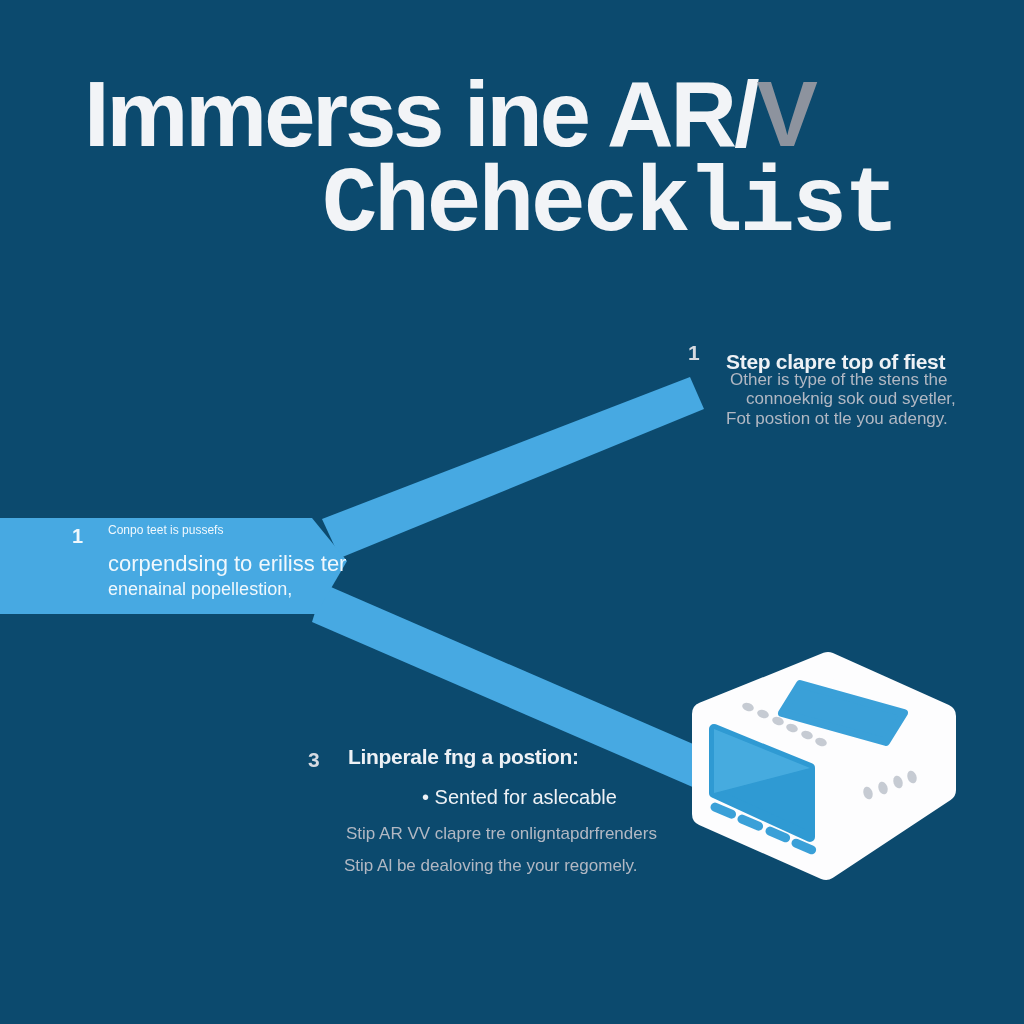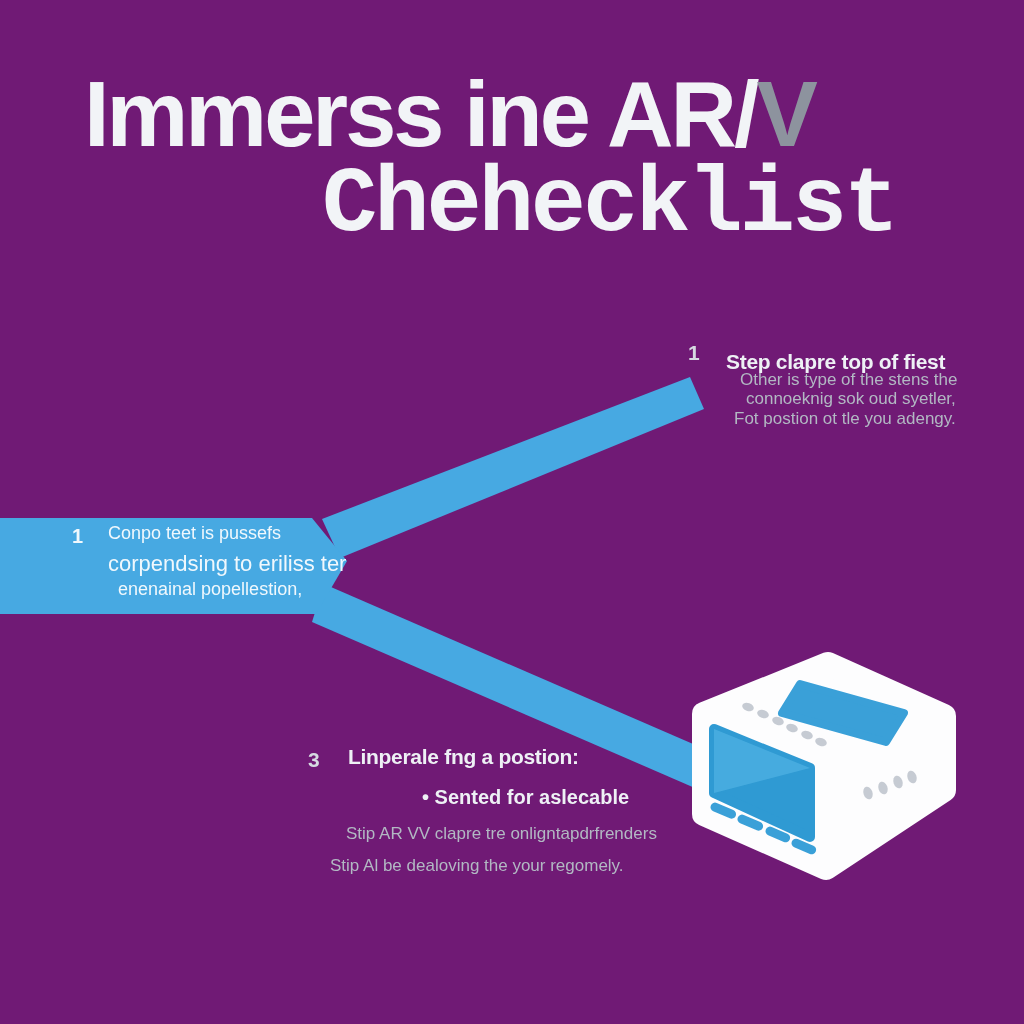--- a/index.html
+++ b/index.html
@@ -1,18 +1,18 @@
 <!DOCTYPE html>
 <html><head>
 <meta charset="utf-8">
 <style>
   html,body{margin:0;padding:0;background:#121726;}
   .canvas{
     position:relative;width:1024px;height:1024px;overflow:hidden;
-    background:#701a75;
+    background:#0c4a6e;
     font-family:"Liberation Sans",sans-serif;
   }
   .art{position:absolute;left:0;top:0;width:1024px;height:1024px;}
 
   
   .title-line1{
     position:absolute;left:84px;top:66px;
     font-size:92px;font-weight:700;letter-spacing:-3px;line-height:96px;
     color:#f2f4f7;white-space:nowrap;
   }
@@ -20,38 +20,38 @@
   .title-line2{
     position:absolute;left:322px;top:158px;
     font-size:92px;font-weight:700;letter-spacing:-3px;line-height:96px;
     color:#f2f4f7;white-space:nowrap;font-family:Liberation Mono, monospace;
   }
 
   
   .step1{position:absolute;left:688px;top:338px;width:320px;}
   .step1 .num{position:absolute;left:0;top:3px;font-size:21px;font-weight:700;color:#d6dae1;}
   .step1 .head{position:absolute;left:38px;top:12px;font-size:21px;font-weight:700;letter-spacing:-0.3px;color:#eef1f5;white-space:nowrap;}
-  .step1 .b1{position:absolute;left:52px;top:32px;font-size:17px;color:#b2b8c3;white-space:nowrap;}
+  .step1 .b1{position:absolute;left:42px;top:32px;font-size:17px;color:#b2b8c3;white-space:nowrap;}
   .step1 .b2{position:absolute;left:38px;top:51px;font-size:17px;color:#b2b8c3;white-space:nowrap;margin-left:20px;}
-  .step1 .b3{position:absolute;left:38px;top:71px;font-size:17px;color:#b2b8c3;white-space:nowrap;margin-left:8px;}
+  .step1 .b3{position:absolute;left:38px;top:71px;font-size:17px;color:#b2b8c3;white-space:nowrap;}
 
   
   .bandtext{position:absolute;left:72px;top:522px;color:#f0f8fd;}
   .bandtext .num{position:absolute;left:0;top:3px;font-size:20px;font-weight:700;}
-  .bandtext .l1{position:absolute;left:36px;top:1px;font-size:18px;white-space:nowrap;}
+  .bandtext .l1{position:absolute;left:36px;top:1px;font-size:12px;white-space:nowrap;}
   .bandtext .l2{position:absolute;left:36px;top:29px;font-size:22px;white-space:nowrap;}
-  .bandtext .l3{position:absolute;left:36px;top:57px;font-size:18px;white-space:nowrap;margin-left:10px;}
+  .bandtext .l3{position:absolute;left:36px;top:57px;font-size:18px;white-space:nowrap;}
 
   
   .step3{position:absolute;left:308px;top:744px;width:420px;}
   .step3 .num{position:absolute;left:0;top:4px;font-size:21px;font-weight:700;color:#d6dae1;}
   .step3 .head{position:absolute;left:40px;top:1px;font-size:21px;font-weight:700;letter-spacing:-0.3px;color:#eef1f5;white-space:nowrap;}
-  .step3 .bullet{position:absolute;left:114px;top:42px;font-size:20px;font-weight:700;color:#eef1f5;white-space:nowrap;}
+  .step3 .bullet{position:absolute;left:114px;top:42px;font-size:20px;font-weight:400;color:#eef1f5;white-space:nowrap;}
   .step3 .b1{position:absolute;left:38px;top:80px;font-size:17px;color:#b2b8c3;white-space:nowrap;}
-  .step3 .b2{position:absolute;left:22px;top:112px;font-size:17px;color:#b2b8c3;white-space:nowrap;}
+  .step3 .b2{position:absolute;left:36px;top:112px;font-size:17px;color:#b2b8c3;white-space:nowrap;}
 
   .band{fill:#47a9e2;}
 </style>
 </head>
 <body>
 
 <div class="canvas">
 
   <svg class="art" viewBox="0 0 1024 1024">
 

